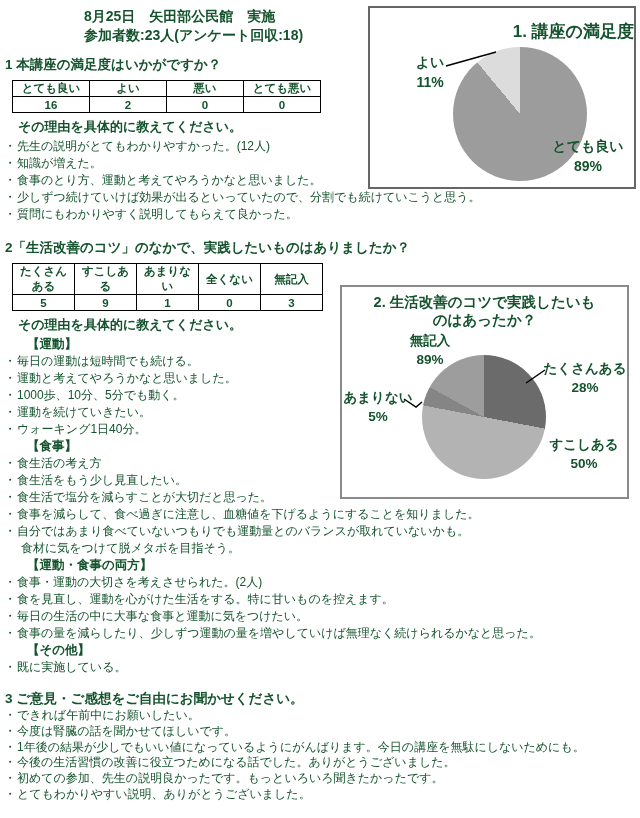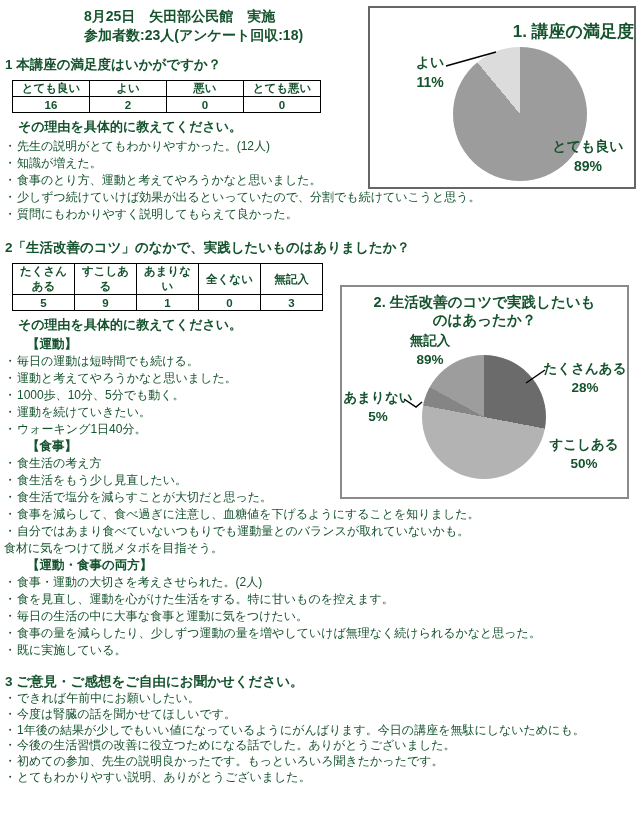--- a/index.html
+++ b/index.html
@@ -11,21 +11,21 @@
   #q2h{margin-top:16px;}
   #q3h{margin-top:14px;}
   .ftable{border-collapse:collapse;margin:6px 0 0 12px;font-size:11.5px;font-weight:bold;
           text-align:center;border:1px solid #000;}
   .ftable td{border:1px solid #000;padding:0 2px;height:15px;}
   .t4 td{width:72px;}
   .t5 td{width:57px;}
   .rh{font-weight:bold;font-size:13px;margin:5px 0 2px 18px;}
   .bl{font-size:12px;line-height:17px;padding-left:17px;position:relative;}
   .bl::before{content:"・";position:absolute;left:4px;}
-  .cont{font-size:12px;line-height:17px;padding-left:4px;}
+  .cont{font-size:12px;line-height:17px;padding-left:21px;}
   .gt{font-weight:bold;font-size:12.5px;line-height:17px;padding-left:27px;}
   .q3l{line-height:15.8px;}
   .chartbox{position:absolute;background:#fff;}
   #chart1{left:368px;top:6px;width:264px;height:179px;border:2px solid #666;}
   #chart2{left:340px;top:285px;width:285px;height:210px;border:2px solid #8a8a8a;}
   .ctitle1{text-align:right;font-weight:bold;font-size:17px;margin-top:12px;}
   .ctitle2{width:235px;margin:6px auto 0;text-align:center;font-weight:bold;font-size:14.5px;line-height:18px;}
   .pie{position:absolute;border-radius:50%;}
   #pie1{left:83px;top:39px;width:134px;height:134px;}
   #pie2{left:80px;top:68px;width:124px;height:124px;}
@@ -113,20 +113,21 @@
   <div class="bl">食事を減らして、食べ過ぎに注意し、血糖値を下げるようにすることを知りました。</div>
   <div class="bl">自分ではあまり食べていないつもりでも運動量とのバランスが取れていないかも。</div>
   <div class="cont">食材に気をつけて脱メタボを目指そう。</div>
 
   <div class="gt">【運動・食事の両方】</div>
   <div class="bl">食事・運動の大切さを考えさせられた。(2人)</div>
   <div class="bl">食を見直し、運動を心がけた生活をする。特に甘いものを控えます。</div>
   <div class="bl">毎日の生活の中に大事な食事と運動に気をつけたい。</div>
   <div class="bl">食事の量を減らしたり、少しずつ運動の量を増やしていけば無理なく続けられるかなと思った。</div>
 
+  <div class="gt">【その他】</div>
   <div class="bl">既に実施している。</div>
 
   <div class="qh" id="q3h">3 ご意見・ご感想をご自由にお聞かせください。</div>
   <div class="bl q3l">できれば午前中にお願いしたい。</div>
   <div class="bl q3l">今度は腎臓の話を聞かせてほしいです。</div>
   <div class="bl q3l">1年後の結果が少しでもいい値になっているようにがんばります。今日の講座を無駄にしないためにも。</div>
   <div class="bl q3l">今後の生活習慣の改善に役立つためになる話でした。ありがとうございました。</div>
   <div class="bl q3l">初めての参加、先生の説明良かったです。もっといろいろ聞きたかったです。</div>
   <div class="bl q3l">とてもわかりやすい説明、ありがとうございました。</div>
 

